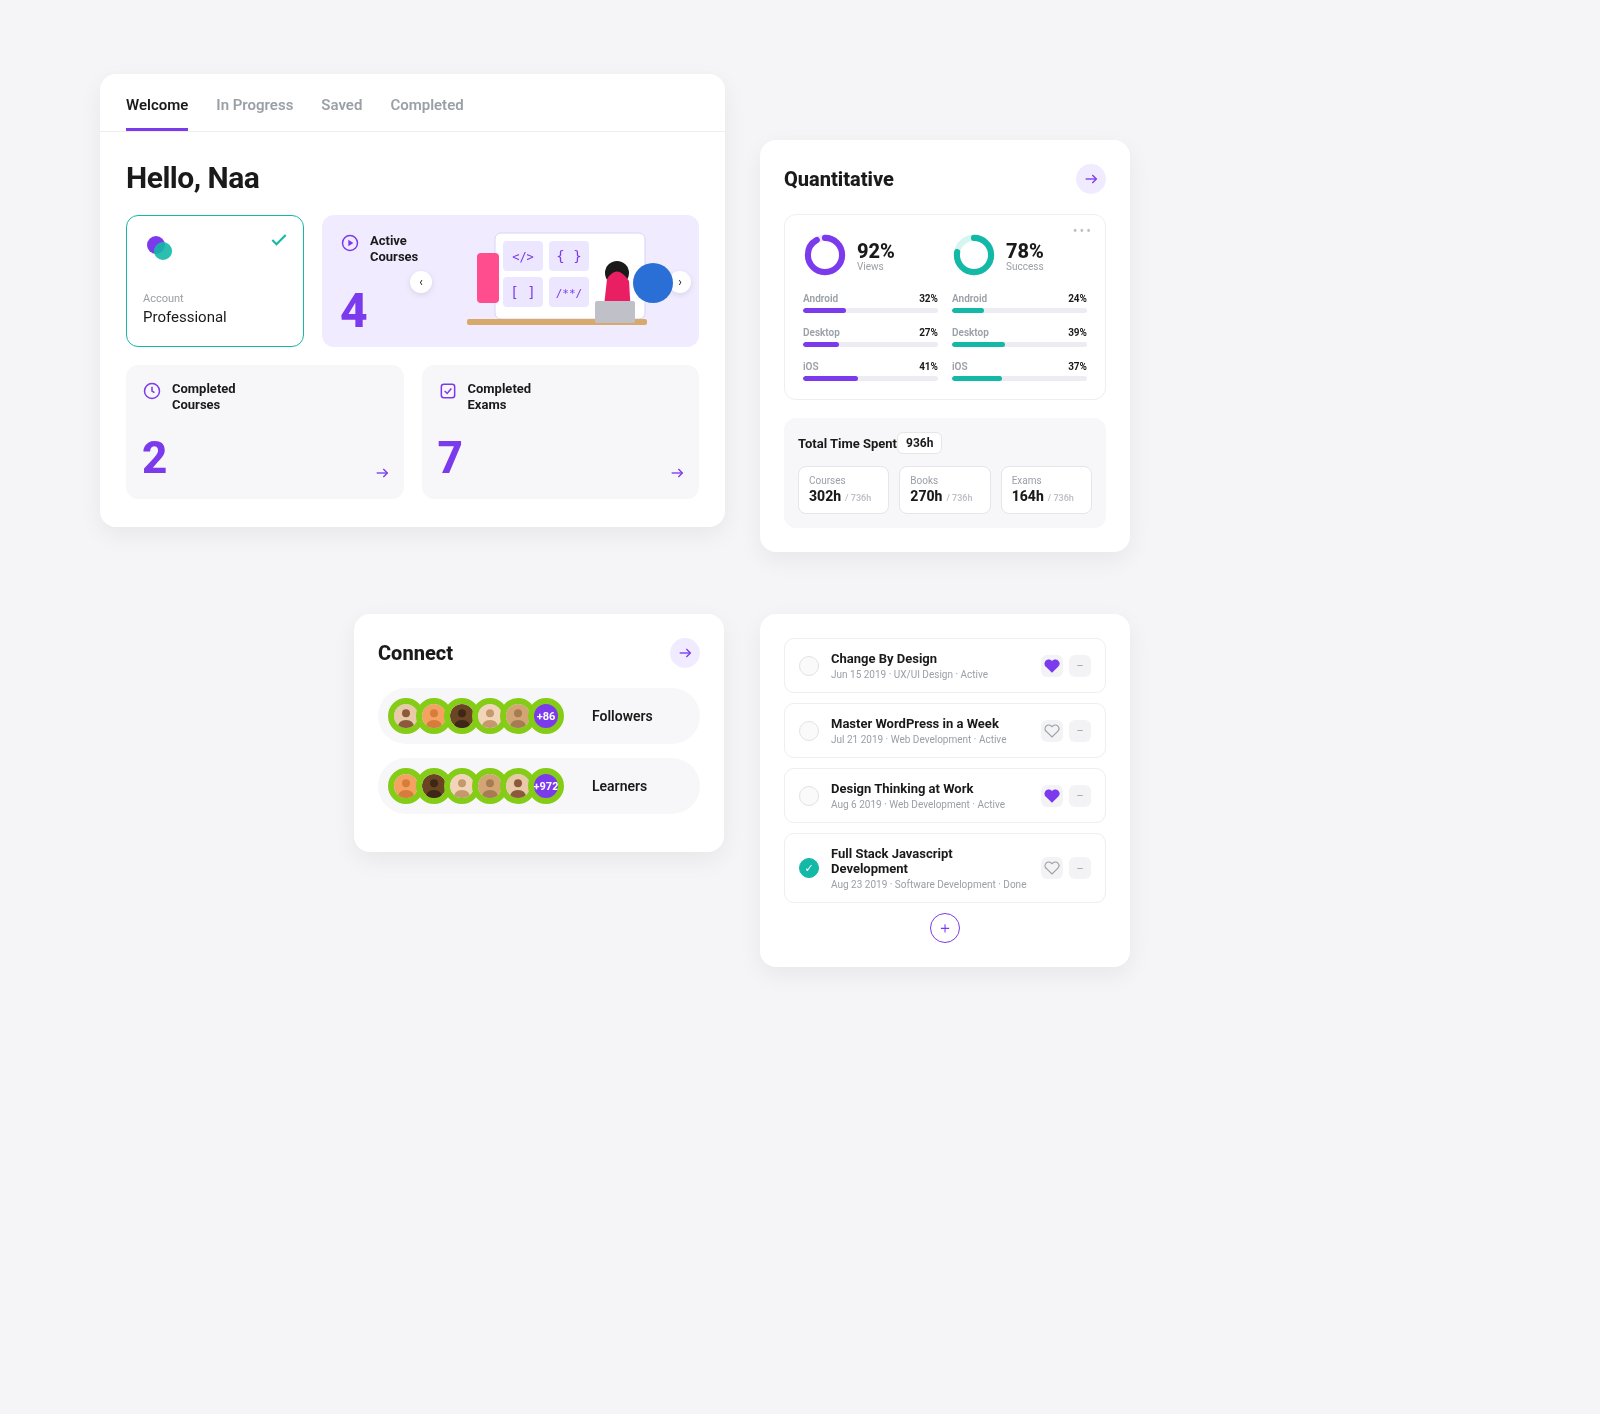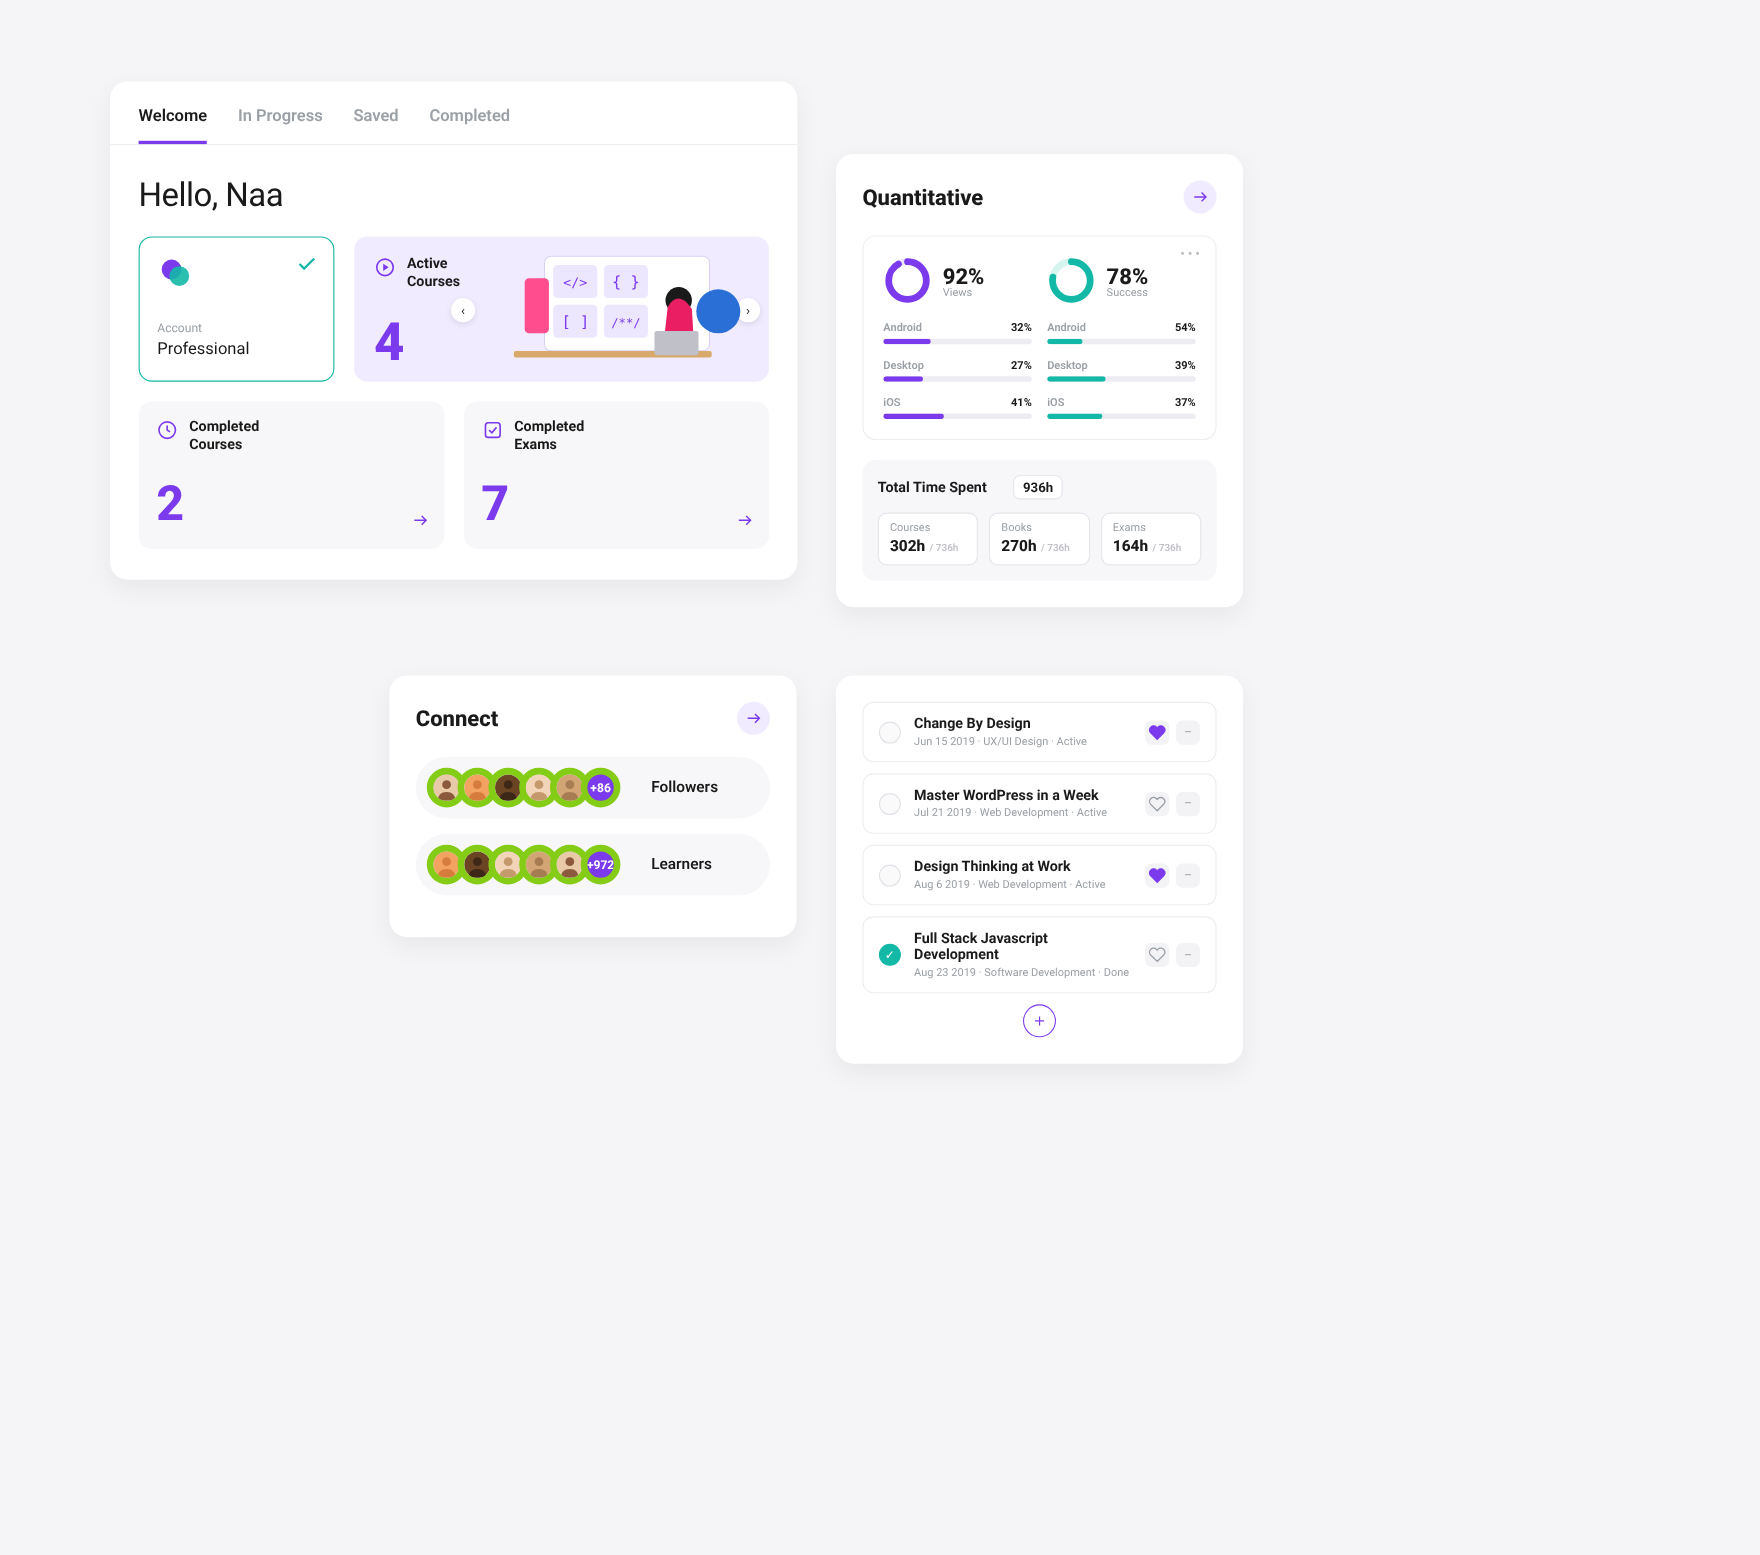--- a/index.html
+++ b/index.html
@@ -24,21 +24,21 @@
   position: absolute;
 }
 
 
 .welcome-card { left: 60px; top: 34px; width: 625px; padding: 0 0 28px 0; }
 .welcome-tabs { display: flex; gap: 28px; padding: 22px 26px 0 26px; border-bottom: 1px solid #eee; }
 .welcome-tabs .tab { font-size: 15px; font-weight: 600; color: #9aa0a6; padding-bottom: 14px; cursor: pointer; }
 .welcome-tabs .tab.active { color: #1a1a1a; border-bottom: 3px solid #7c3aed; }
 
 .welcome-hero { padding: 28px 26px 20px 26px; }
-.welcome-hero h1 { font-size: 30px; font-weight: 400; letter-spacing: -0.5px; }
+.welcome-hero h1 { font-size: 30px; font-weight: 700; letter-spacing: -0.5px; }
 .welcome-hero p { margin-top: 10px; font-size: 15px; color: #9aa0a6; }
 
 .welcome-row1 { display: flex; gap: 18px; padding: 0 26px; }
 .account-tile {
   width: 178px; height: 132px; border: 1.5px solid #14b8a6;
   border-radius: 12px; padding: 16px 16px 14px 16px; position: relative;
 }
 .account-tile .check { position: absolute; right: 14px; top: 14px; color: #14b8a6; }
 .account-tile .blob { width: 32px; height: 32px; }
 .account-tile .acct-label { font-size: 11px; color: #9aa0a6; margin-top: 24px; }
@@ -90,21 +90,21 @@
 .donut-label { font-size: 10px; color: #9aa0a6; margin-top: -2px; }
 
 .bars { display: flex; flex-direction: column; gap: 14px; }
 .bar-row { }
 .bar-row .br-top { display: flex; justify-content: space-between; font-size: 10px; color: #9aa0a6; font-weight: 600; margin-bottom: 4px; }
 .bar-row .br-top .br-val { color: #1a1a1a; font-weight: 700; }
 .bar-row .br-track { height: 5px; background: #ececf2; border-radius: 4px; overflow: hidden; }
 .bar-row .br-fill { height: 100%; border-radius: 4px; }
 
 .q-time { background: #f7f7f9; border-radius: 12px; padding: 14px; margin-top: 18px; }
-.q-time .tt-row { display: flex; align-items: center; gap: 24px; margin-bottom: 12px; }
+.q-time .tt-row { display: flex; align-items: center; gap: 0; margin-bottom: 12px; }
 .q-time .tt-row .tt-label { font-size: 13px; font-weight: 700; }
 .q-time .tt-badge { background: #fff; border: 1px solid #e5e5ea; border-radius: 6px; padding: 3px 8px; font-size: 12px; font-weight: 700; }
 .q-time .tt-grid { display: flex; gap: 10px; }
 .q-time .tt-cell { flex: 1; background: #fff; border: 1px solid #e5e5ea; border-radius: 8px; padding: 8px 10px; }
 .q-time .tt-cell .tt-cat { font-size: 10px; color: #9aa0a6; }
 .q-time .tt-cell .tt-val { font-size: 14px; font-weight: 800; margin-top: 2px; }
 .q-time .tt-cell .tt-sub { font-size: 9px; color: #c0c0c8; margin-left: 4px; font-weight: 600; }
 
 
 .connect-card { left: 314px; top: 574px; width: 370px; padding: 24px; }
@@ -335,21 +335,21 @@
             </svg>
             <div>
               <div class="donut-big-num">78%</div>
               <div class="donut-label">Success</div>
             </div>
           </div>
           <div class="bars" id="bars-1">
               <div class="bar-row">
                 <div class="br-top">
                   <span>Android</span>
-                  <span class="br-val">54%</span>
+                  <span class="br-val">24%</span>
                 </div>
                 <div class="br-track">
                   <div class="br-fill" style="width:24%;background:#14b8a6"></div>
                 </div>
               </div>
               <div class="bar-row">
                 <div class="br-top">
                   <span>Desktop</span>
                   <span class="br-val">39%</span>
                 </div>

